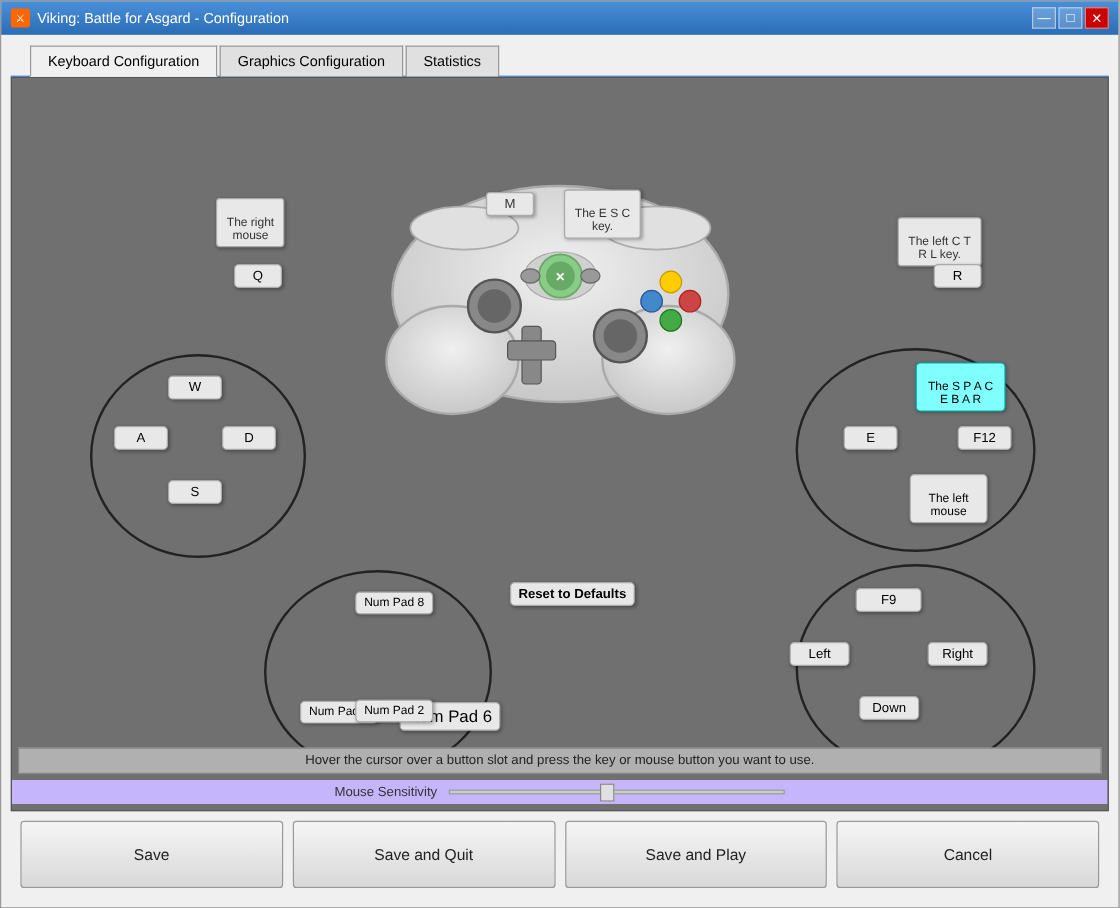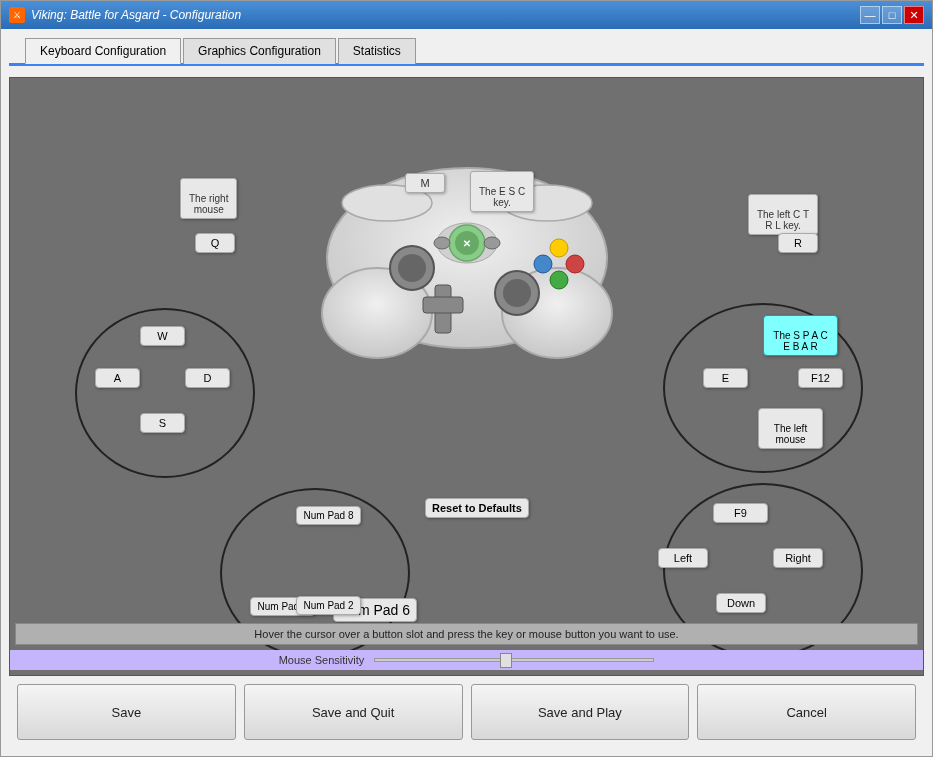--- a/index.html
+++ b/index.html
@@ -41,21 +41,20 @@
       border-radius: 2px;
       display: flex;
       align-items: center;
       justify-content: center;
       font-size: 10px;
       color: white;
     }
     .title-bar-title {
       font-size: 12px;
       font-weight: normal;
-      font-style: italic;
     }
     .title-bar-controls {
       display: flex;
       gap: 2px;
     }
     .title-btn {
       width: 20px;
       height: 18px;
       border: 1px solid rgba(255,255,255,0.5);
       background: rgba(255,255,255,0.2);
@@ -68,22 +67,22 @@
     }
     .title-btn.close { background: #cc0000; }
     .window-content {
       flex: 1;
       display: flex;
       flex-direction: column;
       padding: 8px;
     }
     .tabs-bar {
       display: flex;
-      border-bottom: 3px solid #3b82f6;
-      margin-bottom: 11px;
+      border-bottom: 1px solid #3b82f6;
+      margin-bottom: 0;
       padding-left: 16px;
     }
     .tab {
       padding: 5px 14px;
       border: 1px solid #999;
       border-bottom: none;
       background: #e0e0e0;
       cursor: pointer;
       font-size: 12px;
       margin-right: 2px;

